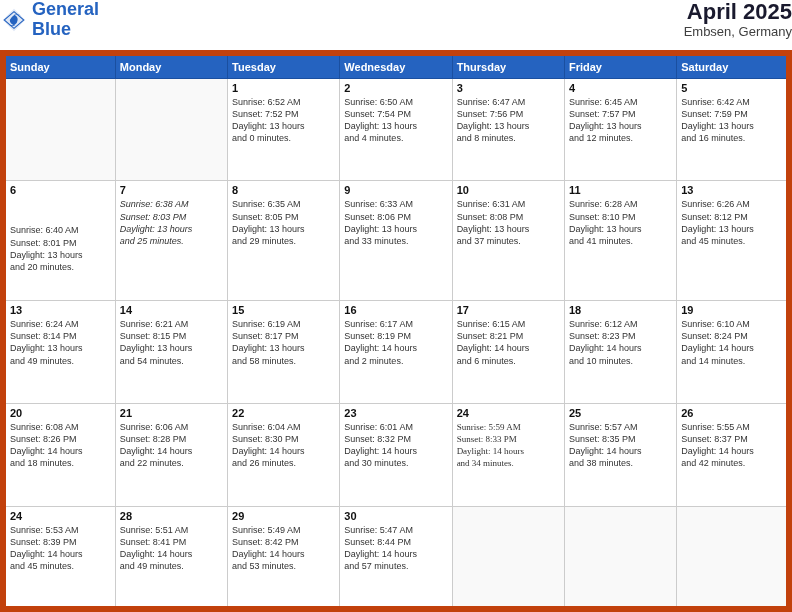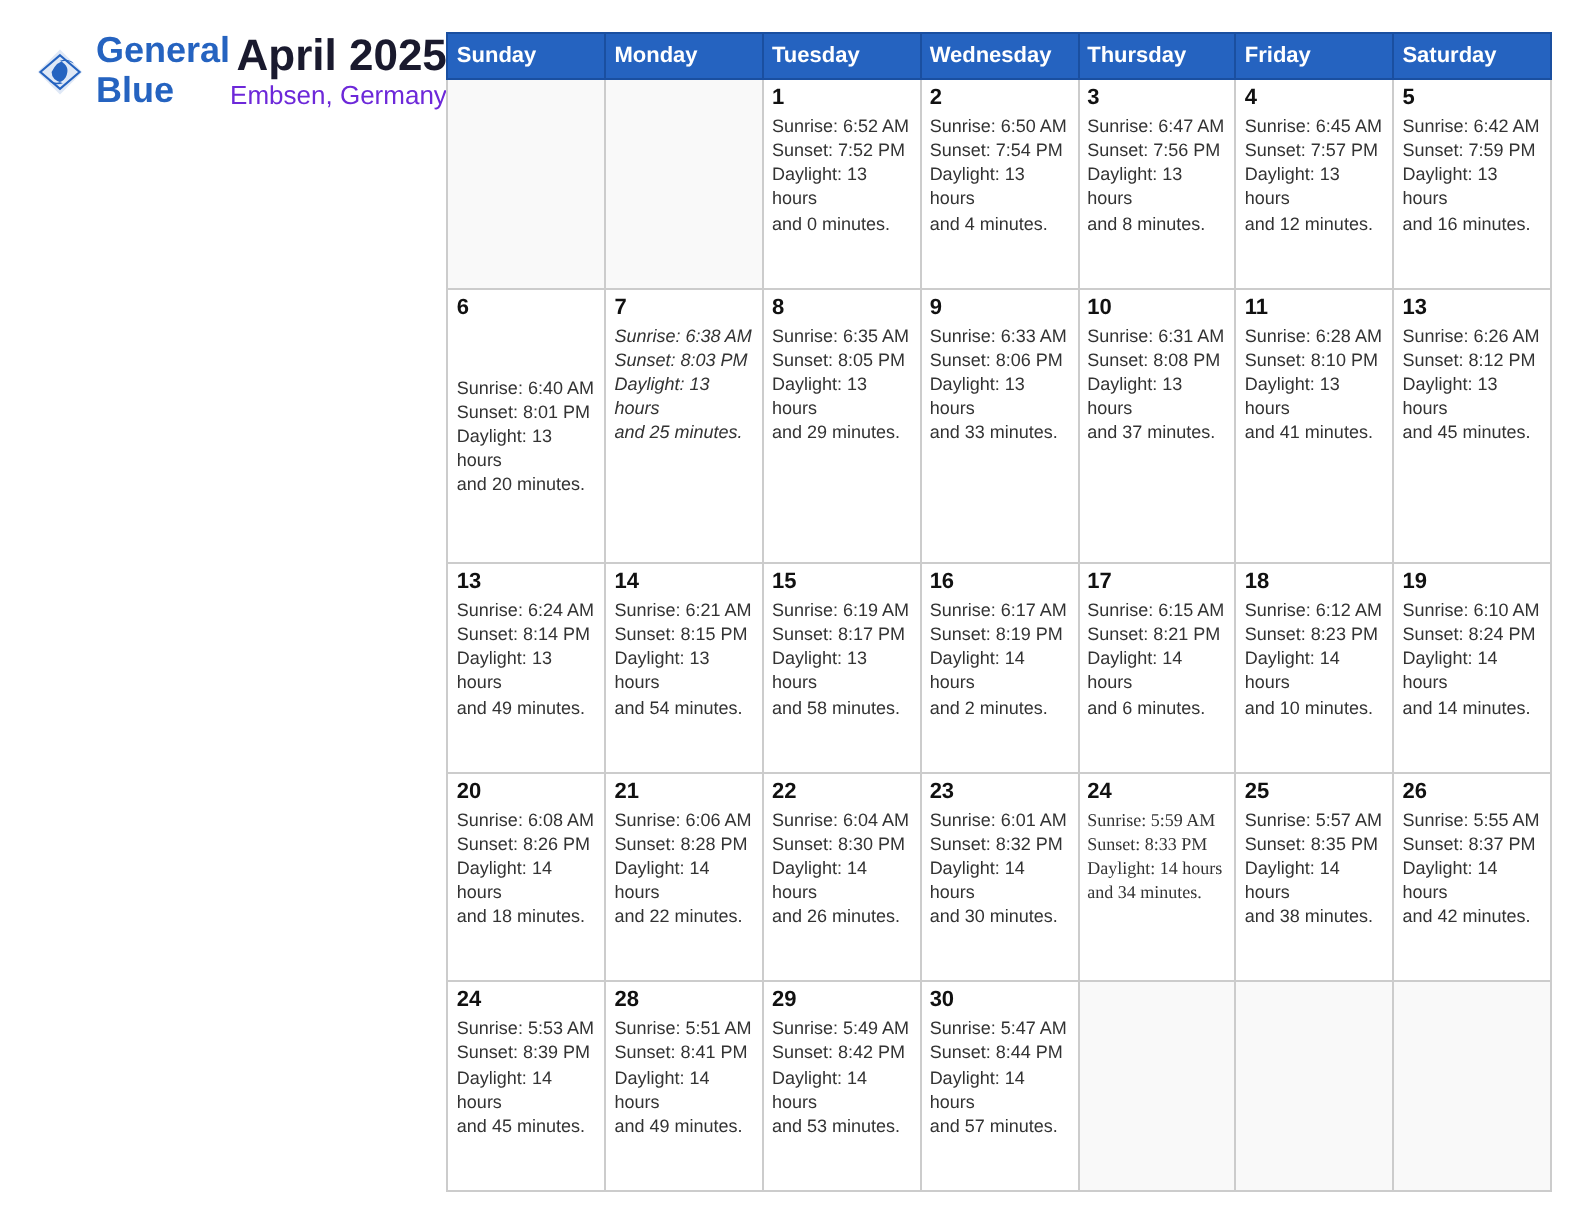--- a/index.html
+++ b/index.html
@@ -6,23 +6,22 @@
     body {
       width: 792px;
       height: 612px;
       font-family: Arial, sans-serif;
       background: #fff;
       overflow: hidden;
     }
     .page {
       width: 792px;
       height: 612px;
-      padding: 16px;
       display: flex;
-      flex-direction: row;
+      flex-direction: column;
     }
     .header {
       display: flex;
       justify-content: space-between;
       align-items: flex-start;
       margin-bottom: 10px;
     }
     .logo {
       display: flex;
       align-items: center;
@@ -45,25 +44,25 @@
       text-align: right;
     }
     .month-title {
       font-size: 22px;
       font-weight: bold;
       color: #1a1a2e;
       line-height: 1.1;
     }
     .location {
       font-size: 13px;
-      color: #6d28d9;
+      color: #404040;
     }
     .calendar {
       flex: 1;
-      border: 1px solid #c2410c;
+      border: 6px solid #c2410c;
       border-collapse: collapse;
       width: 100%;
       table-layout: fixed;
     }
     .calendar th {
       background: #2563c0;
       color: #fff;
       font-size: 11px;
       font-weight: bold;
       padding: 5px 4px;

